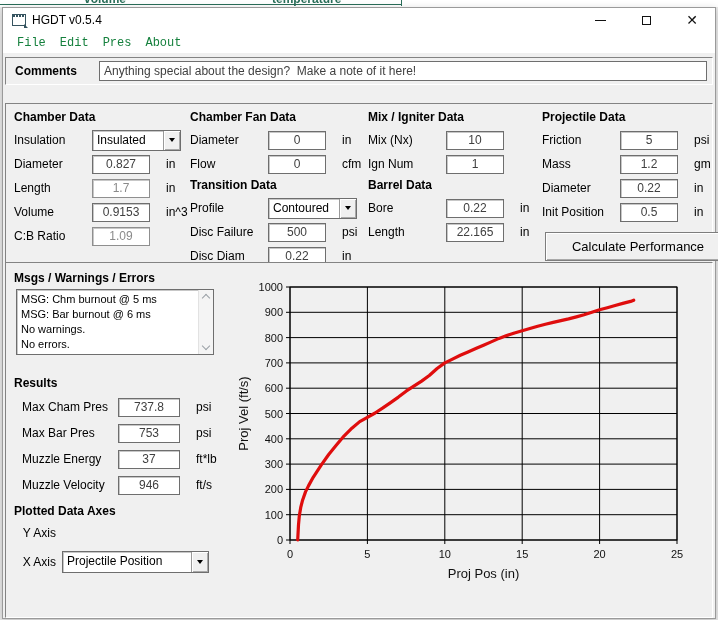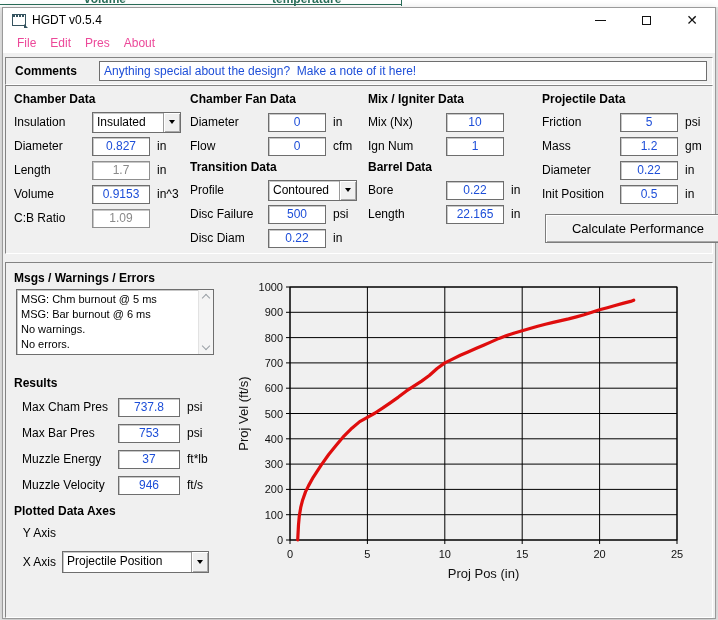--- a/index.html
+++ b/index.html
@@ -29,52 +29,52 @@
   .title-text { font-size:12px; color:#000; }
   .win-controls { margin-left:auto; display:flex; height:100%; }
   .win-btn { width:46px; height:100%; display:flex; align-items:center; justify-content:center;
     color:#111; font-size:13px; cursor:default; }
   .glyph-min { width:11px; height:1px; background:#111; display:block; }
   .glyph-max { width:9px; height:9px; border:1px solid #111; display:block; }
   .glyph-close { font-size:14px; line-height:1; }
 
   .menubar { position:absolute; left:0; top:24px; right:0; height:21px; background:#ffffff;
     display:flex; align-items:center; padding-left:7px; }
-  .menu-item { font-size:12px; color:#ec4899; padding:2px 7px; }
+  .menu-item { font-size:12px; color:#15803d; padding:2px 7px;font-family:Liberation Mono, monospace; }
 
   .content { position:absolute; left:0; top:45px; right:0; bottom:0; background:#f0f0f0; }
 
   
   .sunken-panel { border:1px solid; border-color:#838383 #ffffff #ffffff #838383; }
   .fieldbox { background:#fff; border:1px solid #6e6e6e; box-shadow:inset 1px 1px 0 #c7c7c7;
-    font-family:"Liberation Sans", sans-serif; font-size:12px; text-align:center; color:#1d4ed8; }
+    font-family:"Liberation Sans", sans-serif; font-size:12px; text-align:center; color:#404040; }
   input.fieldbox { outline:none; }
   .fieldbox.disabled { color:#8a8a8a; border-color:#8f8f8f; }
   .win-button { background:#f0f0f0; border:1px solid #7d7d7d;
     box-shadow:inset 1px 1px 0 #ffffff, inset -1px -1px 0 #a9a9a9;
     font-family:"Liberation Sans", sans-serif; font-size:13px; color:#000; cursor:default; }
 
   
   .comments-panel { position:absolute; left:2px; top:4px; width:708px; height:28px; background:#f0f0f0; }
   .comments-label { position:absolute; left:9px; top:6px; font-size:12px; font-weight:bold; }
   .comments-input { position:absolute; left:93px; top:3px; width:608px; height:20px;
     text-align:left; padding-left:4px; box-shadow:none; font-size:12px; }
 
   
-  .data-panel { position:absolute; left:2px; top:32px; width:708px; height:169px; background:#f0f0f0;text-decoration:underline; }
+  .data-panel { position:absolute; left:2px; top:50px; width:708px; height:169px; background:#f0f0f0;text-decoration:underline; }
   .dcol { position:absolute; top:4px; }
   .dcol-1 { left:8px;   width:176px; }
   .dcol-2 { left:184px; width:176px; }
   .dcol-3 { left:362px; width:176px; }
   .dcol-4 { left:536px; width:172px; }
   .ghead { font-size:12px; font-weight:bold; height:20px; padding-top:2px; }
   .frow { height:24px; display:flex; align-items:center; position:relative; }
   .flabel { font-size:12px; width:78px; flex:none; }
   .frow .fieldbox { width:58px; height:19px; flex:none; line-height:17px; }
-  .funit { font-size:12px; margin-left:7px; }
+  .funit { font-size:12px; margin-left:16px; }
   .combo { width:89px; height:21px; background:#fff; border:1px solid #6e6e6e;
     box-shadow:inset 1px 1px 0 #c7c7c7; display:flex; flex:none; }
   .combo-view { flex:1; font-size:12px; padding:2px 0 0 4px; white-space:nowrap; overflow:hidden; }
   .combo.selected .combo-view { background:#1c50d8; color:#fff; outline:1px dotted #e8e8ff; outline-offset:-2px; }
   .combo-btn { width:17px; flex:none; background:#f0f0f0; border-left:1px solid #9a9a9a;
     box-shadow:inset 1px 1px 0 #fff, inset -1px -1px 0 #a9a9a9;
     display:flex; align-items:center; justify-content:center; }
   .arrow-down { width:0; height:0; border-left:3.5px solid transparent; border-right:3.5px solid transparent;
     border-top:4px solid #000; }
   .calc-btn { position:absolute; left:3px; top:124px; width:186px; height:29px; font-size:13px; }

